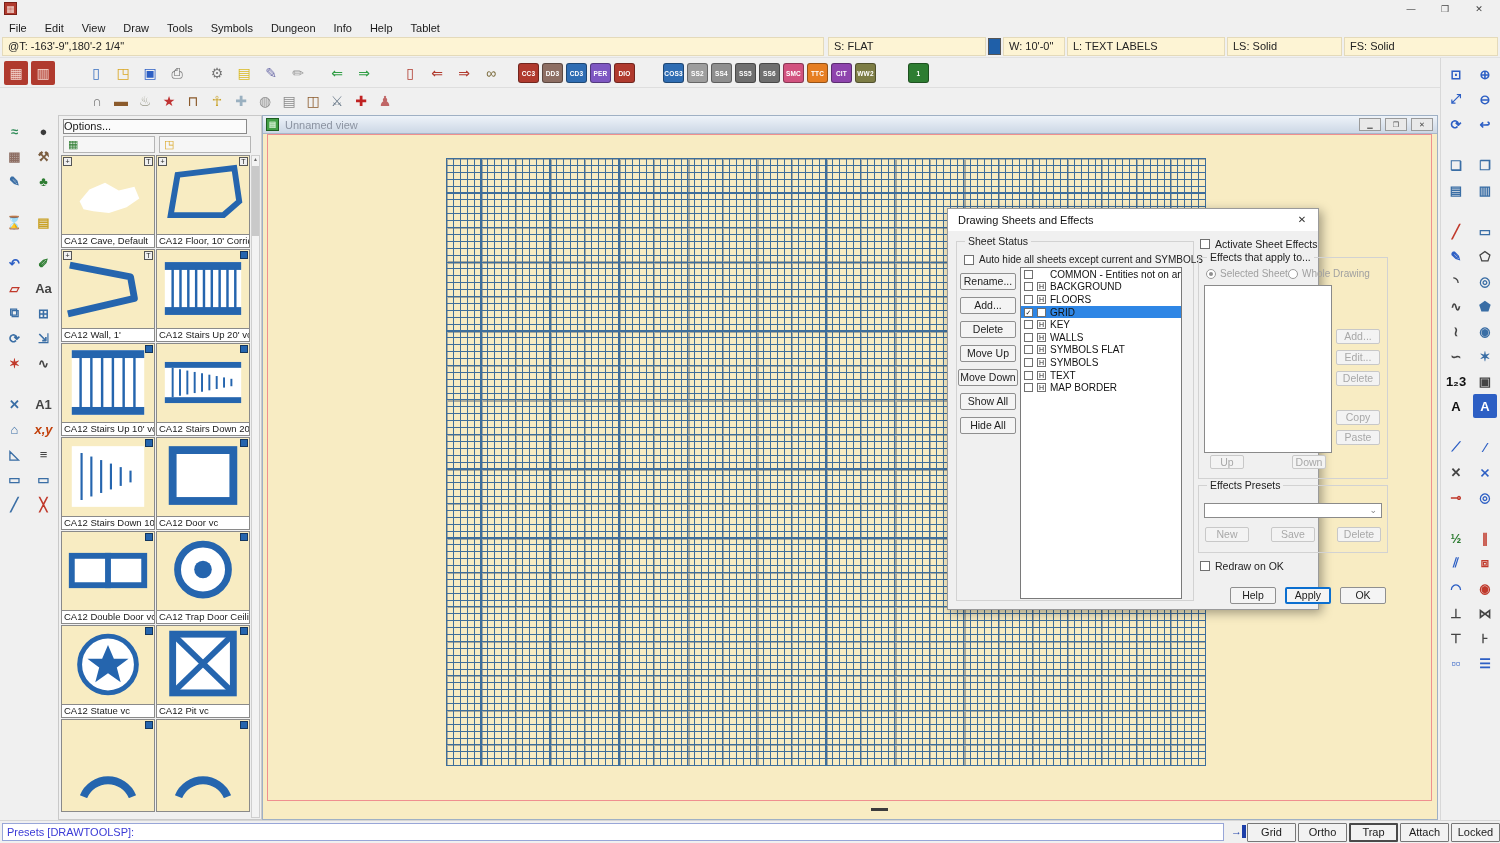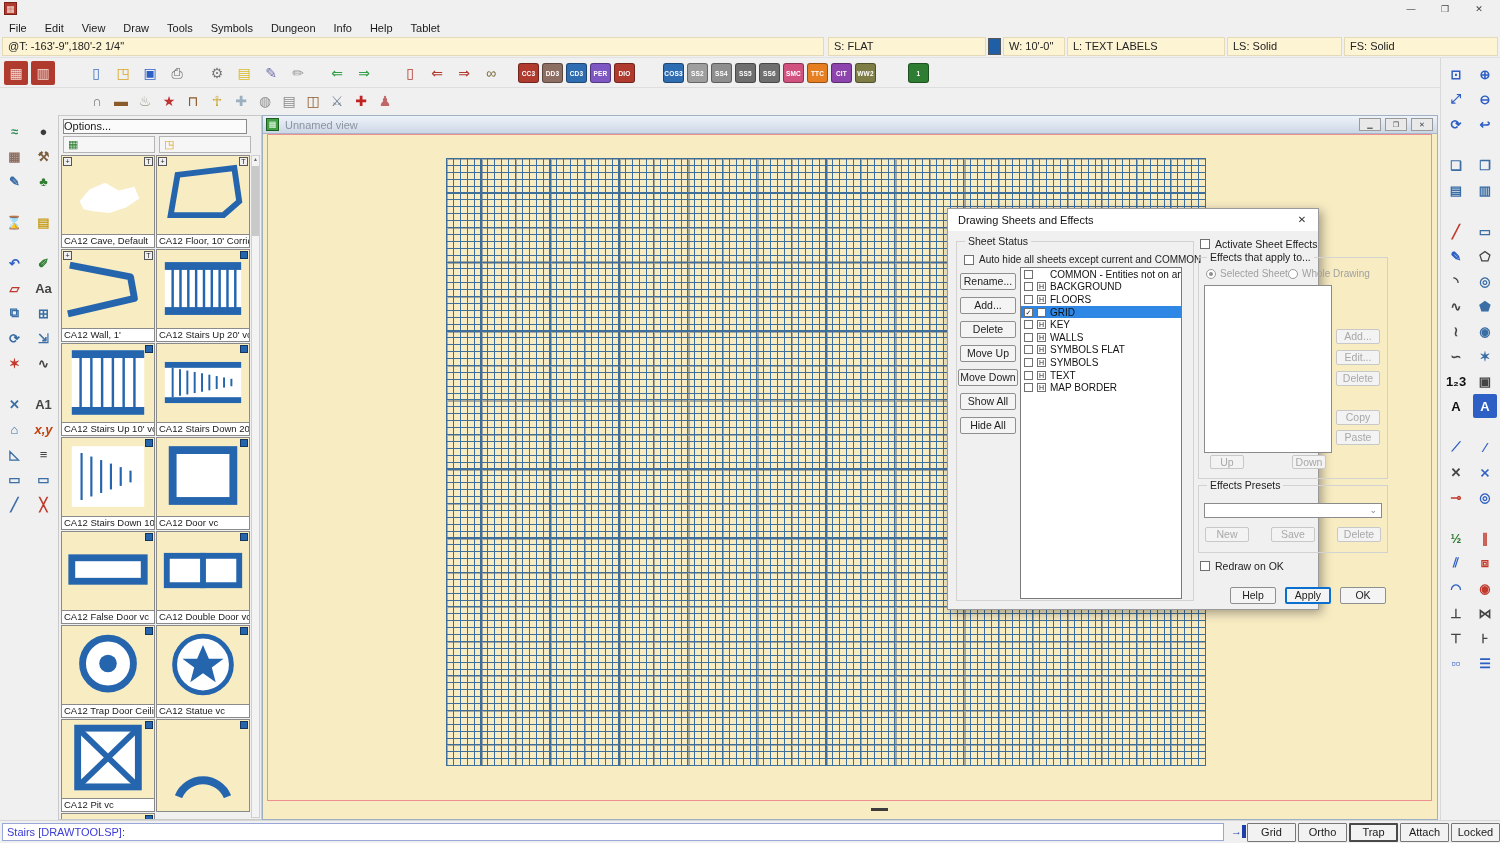--- a/index.html
+++ b/index.html
@@ -415,23 +415,20 @@
             <line x1="30" y1="18.6" x2="30" y2="59.4" stroke="#2565ae" stroke-width="2.2"></line>
             <line x1="40" y1="22.2" x2="40" y2="55.8" stroke="#2565ae" stroke-width="2.2"></line>
             <line x1="50" y1="25.8" x2="50" y2="52.2" stroke="#2565ae" stroke-width="2.2"></line>
             <line x1="60" y1="29.4" x2="60" y2="48.6" stroke="#2565ae" stroke-width="2.2"></line>
             <line x1="70" y1="33" x2="70" y2="45" stroke="#2565ae" stroke-width="2.2"></line>
           </svg><div class="corner-blue"></div><div class="sym-label">CA12 Stairs Down 10'</div></div>
         <div class="sym-card"><svg viewBox="0 0 94 79" width="92" height="78">
             <rect x="16" y="12" width="62" height="52" fill="#fff" stroke="#2565ae" stroke-width="8"></rect>
           </svg><div class="corner-blue"></div><div class="sym-label">CA12 Door vc</div></div>
         <div class="sym-card"><svg viewBox="0 0 94 79" width="92" height="78">
-            <rect x="10" y="26" width="74" height="24" fill="#fff" stroke="#2565ae" stroke-width="7"></rect>
-          </svg><div class="corner-blue"></div><div class="sym-label">CA12 False Door vc</div></div>
-        <div class="sym-card"><svg viewBox="0 0 94 79" width="92" height="78">
             <rect x="10" y="24" width="74" height="30" fill="#fff" stroke="#2565ae" stroke-width="6"></rect>
             <line x1="47" y1="21" x2="47" y2="57" stroke="#2565ae" stroke-width="6"></line>
           </svg><div class="corner-blue"></div><div class="sym-label">CA12 Double Door vc</div></div>
         <div class="sym-card"><svg viewBox="0 0 94 79" width="92" height="78">
             <circle cx="47" cy="38" r="26" fill="#fff" stroke="#2565ae" stroke-width="7"></circle>
             <circle cx="47" cy="38" r="9" fill="#2565ae"></circle>
           </svg><div class="corner-blue"></div><div class="sym-label">CA12 Trap Door Ceilin</div></div>
         <div class="sym-card"><svg viewBox="0 0 94 79" width="92" height="78">
             <circle cx="47" cy="39" r="29" fill="#fff" stroke="#2565ae" stroke-width="5"></circle>
             <polygon points="47,19 53,33 68,33 56,42 60,57 47,48 34,57 38,42 26,33 41,33" fill="#2565ae"></polygon>
@@ -472,21 +469,21 @@
   <div id="dialog">
     <div id="dlg-titlebar">
       <span id="dlg-title">Drawing Sheets and Effects</span>
       <span id="dlg-close">✕</span>
     </div>
 
     <div class="grp" style="left:8px;top:32px;width:238px;height:360px">
       <span class="grp-label">Sheet Status</span>
     </div>
     <div class="cb" style="left:16px;top:46px"></div>
-    <span class="cblabel" style="left:31px;top:45px;font-size:10px">Auto hide all sheets except current and COMMON</span>
+    <span class="cblabel" style="left:31px;top:45px;font-size:10px">Auto hide all sheets except current and SYMBOLS</span>
 
     <div class="btn" style="left:12px;top:64px;width:56px;height:17px;line-height:15px">Rename...</div>
     <div class="btn" style="left:12px;top:88px;width:56px;height:17px;line-height:15px">Add...</div>
     <div class="btn" style="left:12px;top:112px;width:56px;height:17px;line-height:15px">Delete</div>
     <div class="btn" style="left:12px;top:136px;width:56px;height:17px;line-height:15px">Move Up</div>
     <div class="btn" style="left:10px;top:160px;width:60px;height:17px;line-height:15px">Move Down</div>
     <div class="btn" style="left:12px;top:184px;width:56px;height:17px;line-height:15px">Show All</div>
     <div class="btn" style="left:12px;top:208px;width:56px;height:17px;line-height:15px">Hide All</div>
 
     <div id="sheet-list">
@@ -574,21 +571,21 @@
 
     <div class="cb" style="left:252px;top:352px"></div>
     <span class="cblabel" style="left:267px;top:351px">Redraw on OK</span>
 
     <div class="btn" style="left:282px;top:378px;width:46px;height:17px;line-height:15px">Help</div>
     <div class="btn default" style="left:337px;top:378px;width:46px;height:17px;line-height:13px">Apply</div>
     <div class="btn" style="left:392px;top:378px;width:46px;height:17px;line-height:15px">OK</div>
   </div>
 
   <div id="bottombar">
-    <div id="cmdline">Stairs [DRAWTOOLSP]:</div>
+    <div id="cmdline">Presets [DRAWTOOLSP]:</div>
     <div id="pin-icon">→</div>
   <div class="bbtn" style="left: 1247px;">Grid</div>
       <div class="bbtn" style="left: 1298px;">Ortho</div>
       <div class="bbtn pressed" style="left: 1349px;">Trap</div>
       <div class="bbtn" style="left: 1400px;">Attach</div>
       <div class="bbtn" style="left: 1451px;">Locked</div>
     </div>
 
 </div>
 

